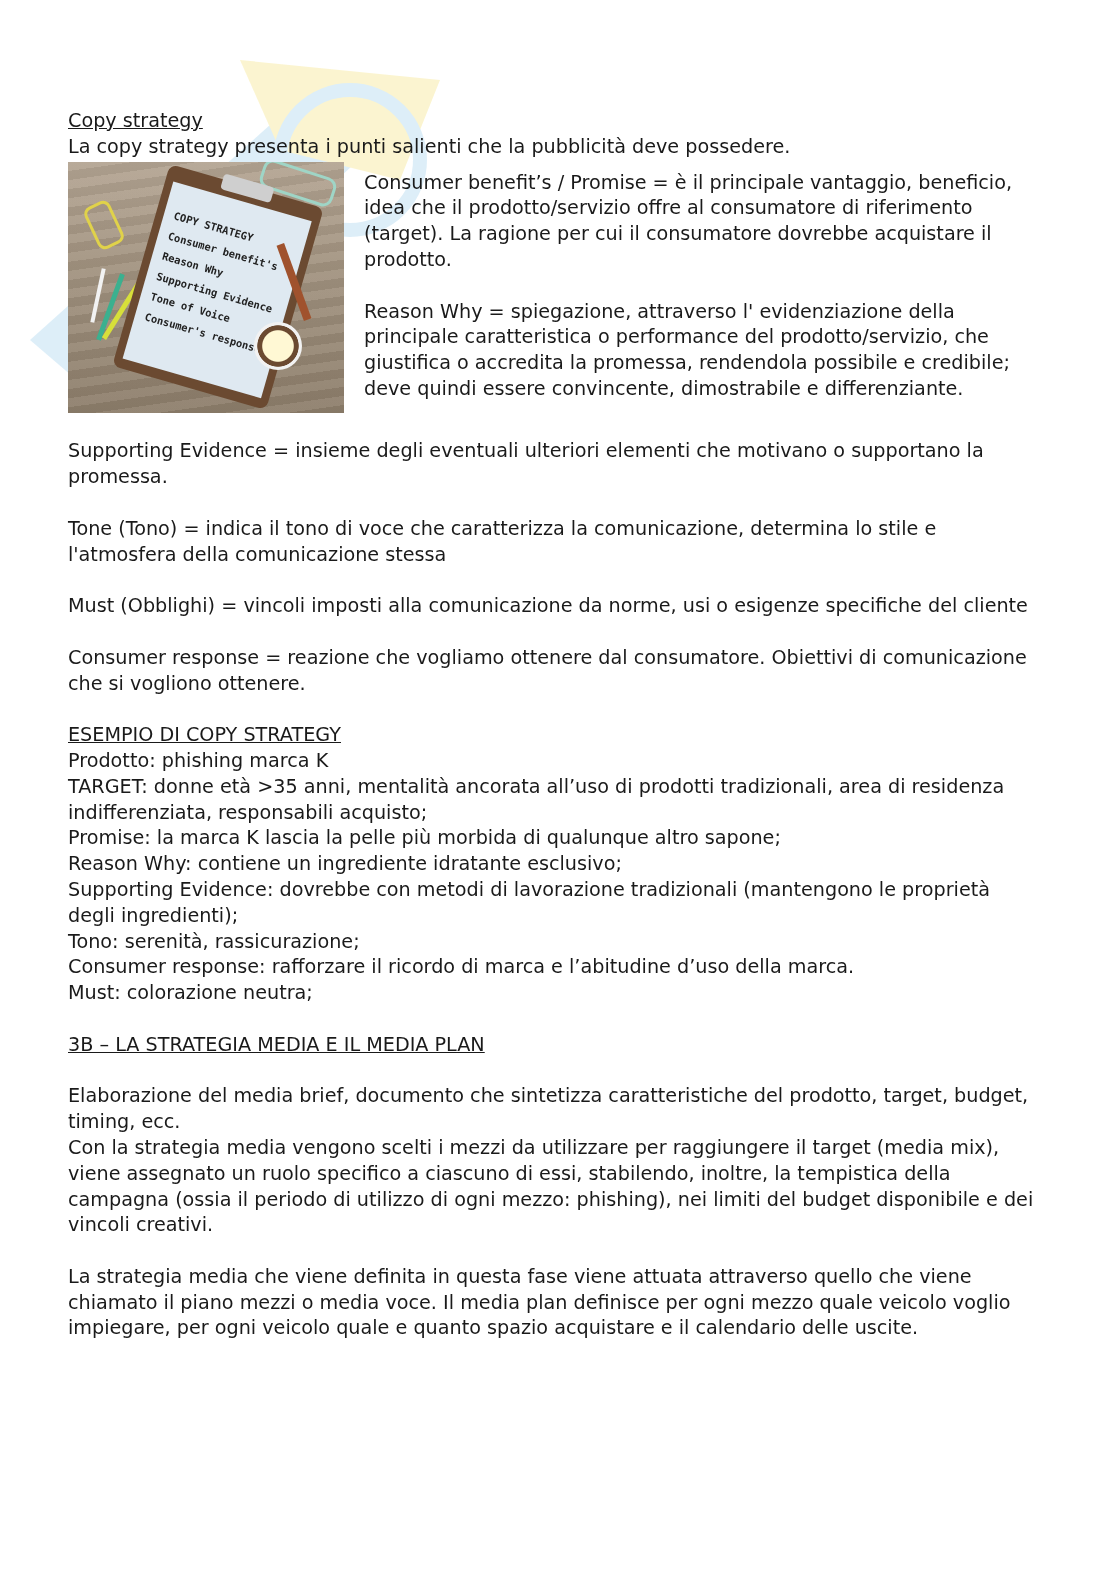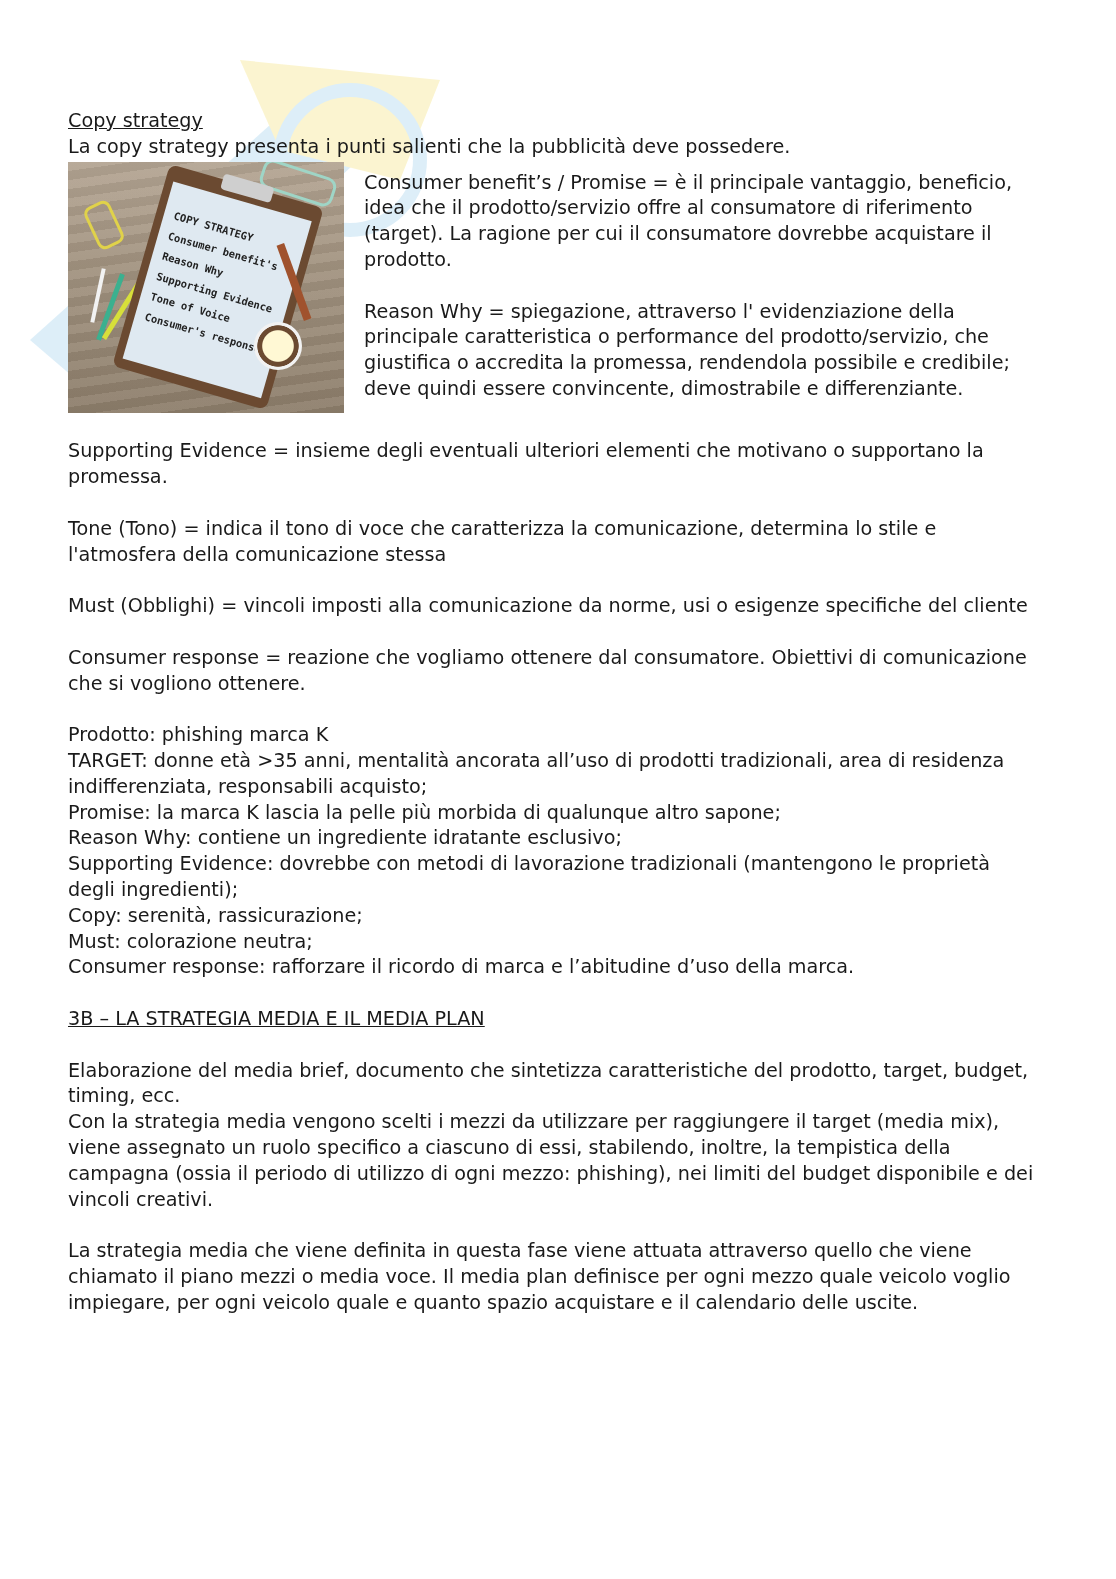--- a/index.html
+++ b/index.html
@@ -82,28 +82,29 @@
     <div class="gap" style="clear:both"></div>
     <p>Supporting Evidence = insieme degli eventuali ulteriori elementi che motivano o supportano la promessa.</p>
     <div class="gap"></div>
     <p>Tone (Tono) = indica il tono di voce che caratterizza la comunicazione, determina lo stile e l'atmosfera della comunicazione stessa</p>
     <div class="gap"></div>
     <p>Must (Obblighi) = vincoli imposti alla comunicazione da norme, usi o esigenze specifiche del cliente</p>
     <div class="gap"></div>
     <p>Consumer response = reazione che vogliamo ottenere dal consumatore. Obiettivi di comunicazione che si vogliono ottenere.</p>
     <div class="gap"></div>
 
+    <p class="u">ESEMPIO DI COPY STRATEGY</p>
     <p>Prodotto: phishing marca K</p>
     <p>TARGET: donne età &gt;35 anni, mentalità ancorata all’uso di prodotti tradizionali, area di residenza indifferenziata, responsabili acquisto;</p>
     <p>Promise: la marca K lascia la pelle più morbida di qualunque altro sapone;</p>
     <p>Reason Why: contiene un ingrediente idratante esclusivo;</p>
     <p>Supporting Evidence: dovrebbe con metodi di lavorazione tradizionali (mantengono le proprietà degli ingredienti);</p>
-    <p>Copy: serenità, rassicurazione;</p>
+    <p>Tono: serenità, rassicurazione;</p>
+    <p>Consumer response: rafforzare il ricordo di marca e l’abitudine d’uso della marca.</p>
     <p>Must: colorazione neutra;</p>
-    <p>Consumer response: rafforzare il ricordo di marca e l’abitudine d’uso della marca.</p>
     <div class="gap"></div>
 
     <p class="u">3B – LA STRATEGIA MEDIA E IL MEDIA PLAN</p>
     <div class="gap"></div>
     <p><span>Elaborazione del </span><b>media brief</b><span>, documento che sintetizza caratteristiche del prodotto, target, budget, timing, ecc.</span></p>
     <p>Con la strategia media vengono scelti i mezzi da utilizzare per raggiungere il target (media mix), viene assegnato un ruolo specifico a ciascuno di essi, stabilendo, inoltre, la tempistica della campagna (ossia il periodo di utilizzo di ogni mezzo: phishing), nei limiti del budget disponibile e dei vincoli creativi.</p>
     <div class="gap"></div>
     <p><span>La strategia media che viene definita in questa fase viene attuata attraverso quello che viene chiamato il piano mezzi o </span><b>media voce</b><span>. Il media plan definisce per ogni mezzo quale veicolo voglio impiegare, per ogni veicolo quale e quanto spazio acquistare e il calendario delle uscite.</span></p>
 
   </div>

